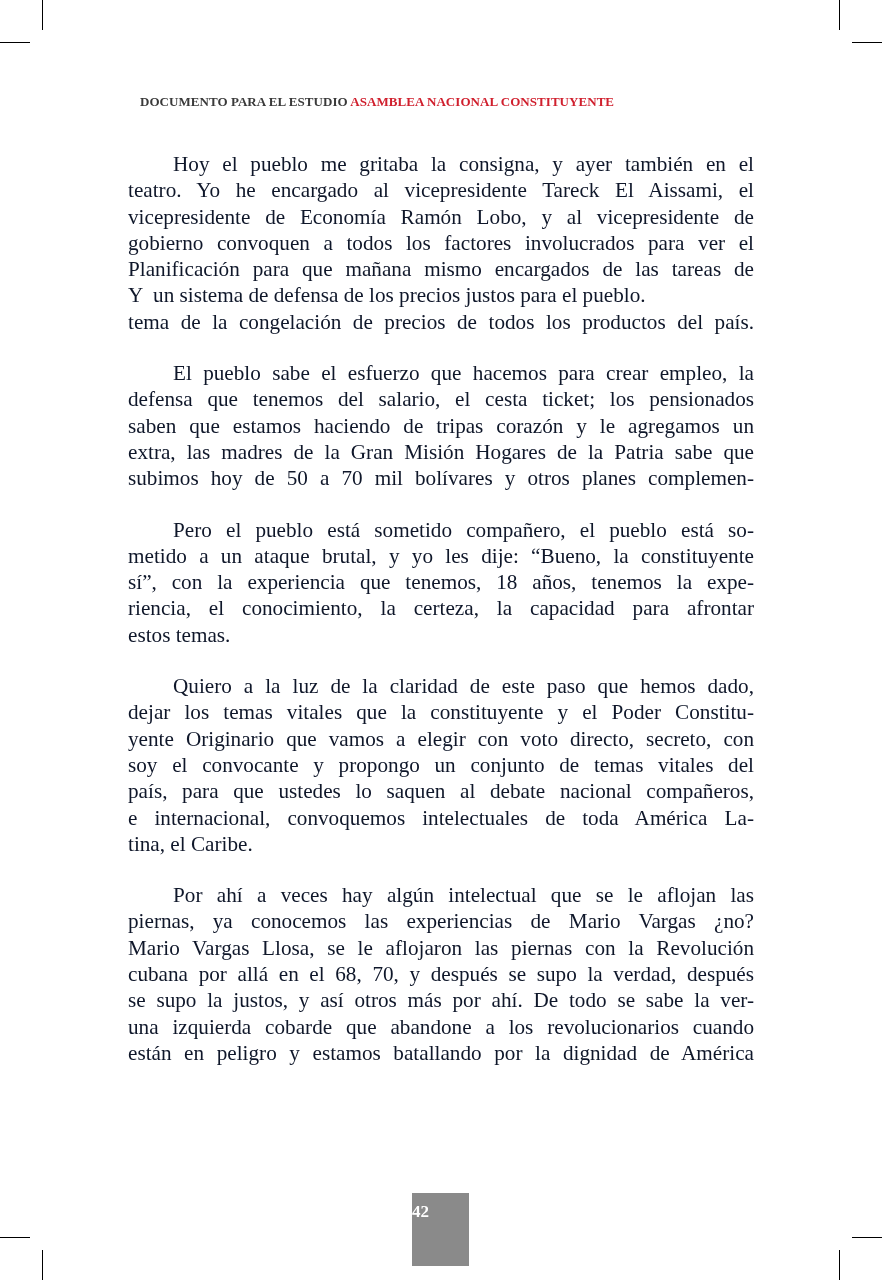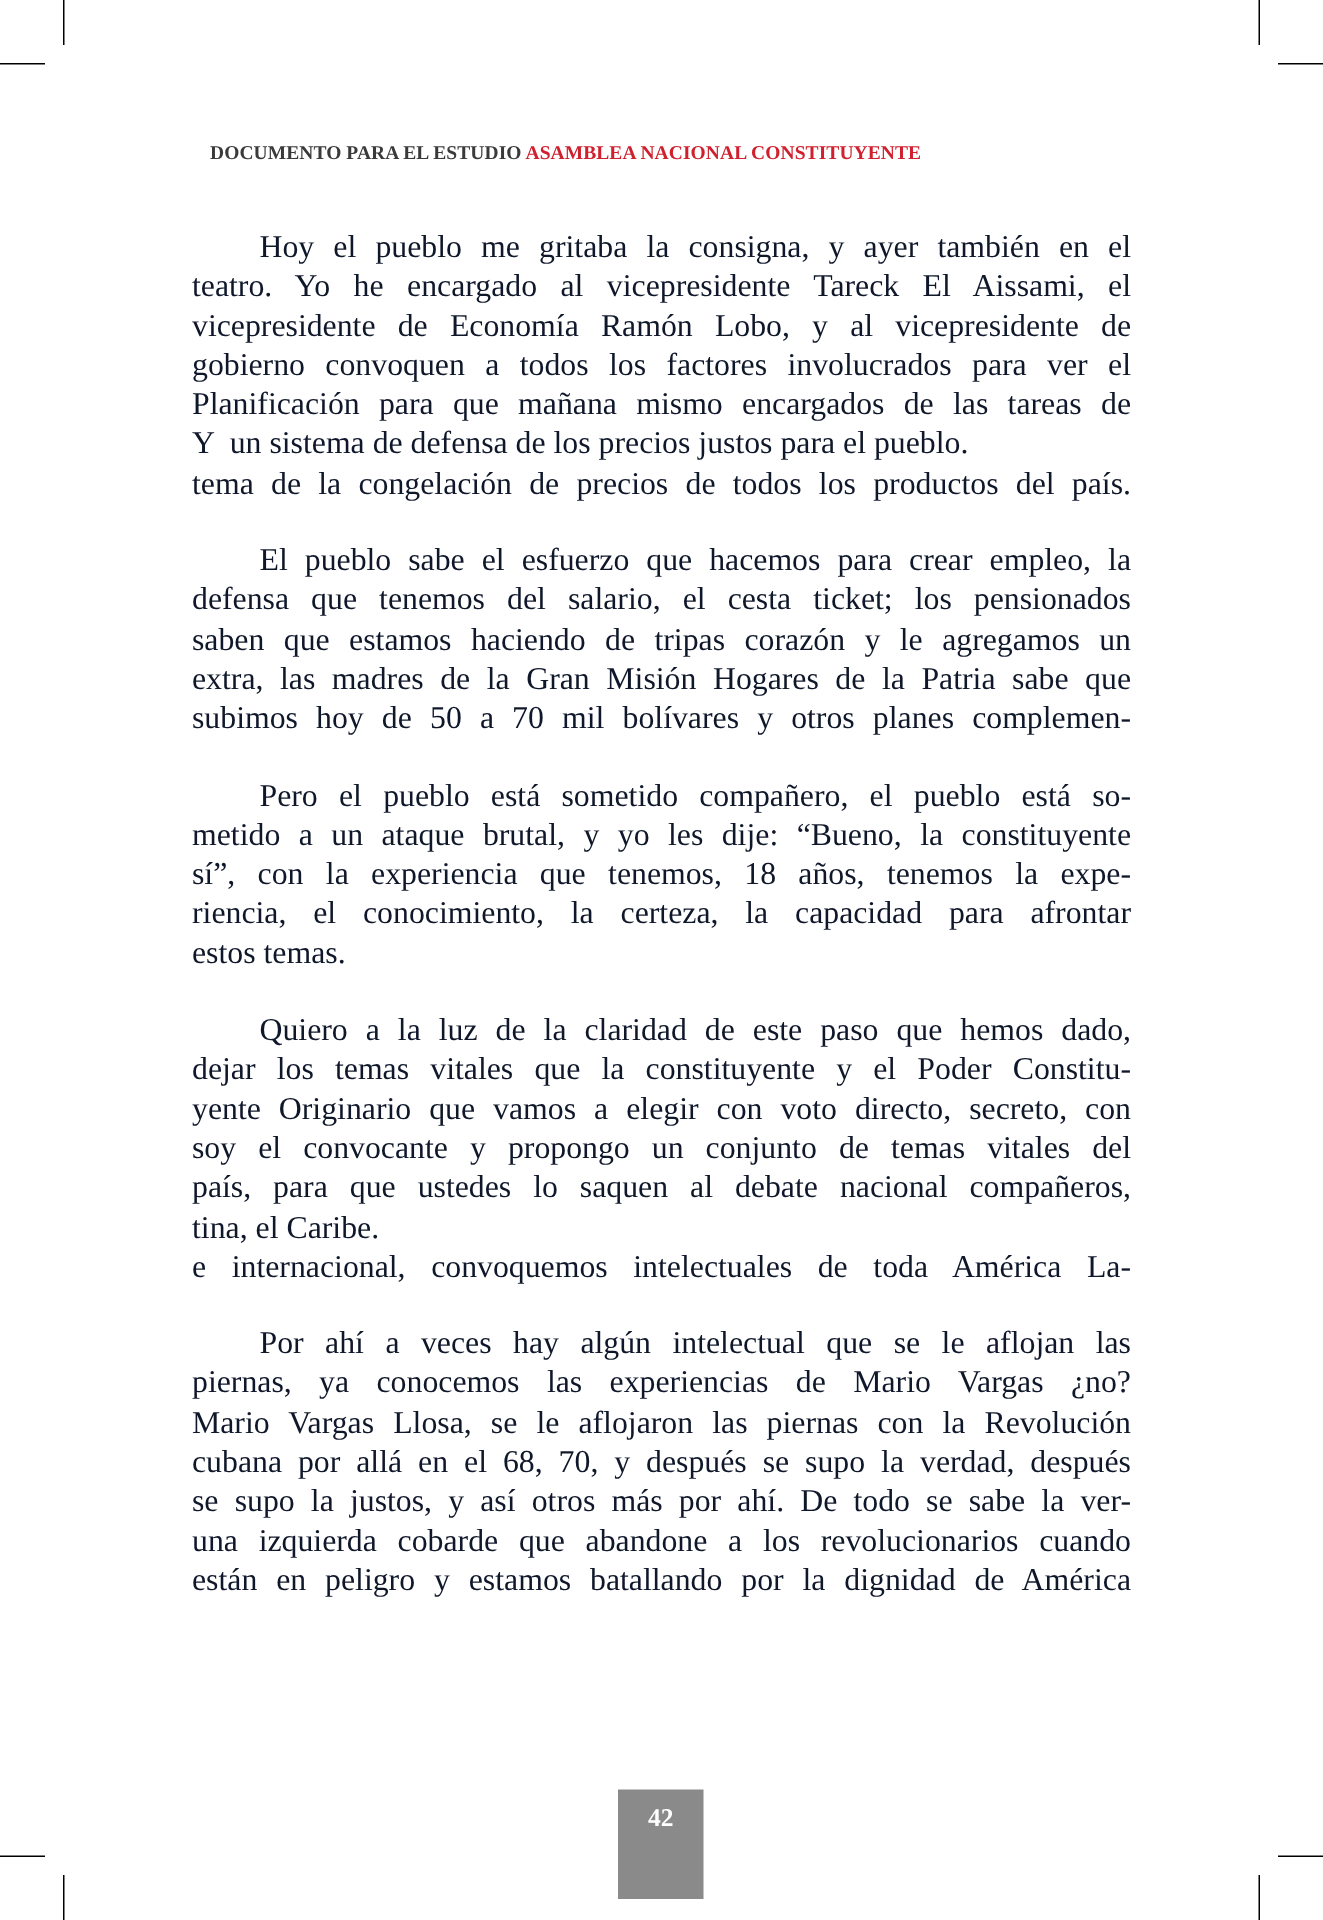--- a/index.html
+++ b/index.html
@@ -70,21 +70,20 @@
       top: 1193px;
       width: 57px;
       height: 73px;
       background: #8a8a8a;
     }
     .page-number {
       position: absolute;
       left: 0;
       top: 9px;
       width: 57px;
-      text-align: center;
       font-family: "Liberation Serif", serif;
       font-weight: bold;
       font-size: 17px;
       color: #ffffff;
     }
   </style>
 </head>
 <body>
 
 <div class="crop v" style="left:42px; top:0;"></div>
@@ -123,22 +122,22 @@
     <span class="ln">sí”, con la experiencia que tenemos, 18 años, tenemos la expe-</span>
     <span class="ln">riencia, el conocimiento, la certeza, la capacidad para afrontar</span>
     <span class="ln last">estos temas.</span>
   </p>
   <p class="para">
     <span class="ln first">Quiero a la luz de la claridad de este paso que hemos dado,</span>
     <span class="ln">dejar los temas vitales que la constituyente y el Poder Constitu-</span>
     <span class="ln">yente Originario que vamos a elegir con voto directo, secreto, con</span>
     <span class="ln">soy el convocante y propongo un conjunto de temas vitales del</span>
     <span class="ln">país, para que ustedes lo saquen al debate nacional compañeros,</span>
+    <span class="ln">e internacional, convoquemos intelectuales de toda América La-</span>
     <span class="ln last">tina, el Caribe.</span>
-    <span class="ln">e internacional, convoquemos intelectuales de toda América La-</span>
   </p>
   <p class="para">
     <span class="ln first">Por ahí a veces hay algún intelectual que se le aflojan las</span>
     <span class="ln">piernas, ya conocemos las experiencias de Mario Vargas ¿no?</span>
     <span class="ln">Mario Vargas Llosa, se le aflojaron las piernas con la Revolución</span>
     <span class="ln">cubana por allá en el 68, 70, y después se supo la verdad, después</span>
     <span class="ln">se supo la justos, y así otros más por ahí. De todo se sabe la ver-</span>
     <span class="ln">una izquierda cobarde que abandone a los revolucionarios cuando</span>
     <span class="ln">están en peligro y estamos batallando por la dignidad de América</span>
   </p>

